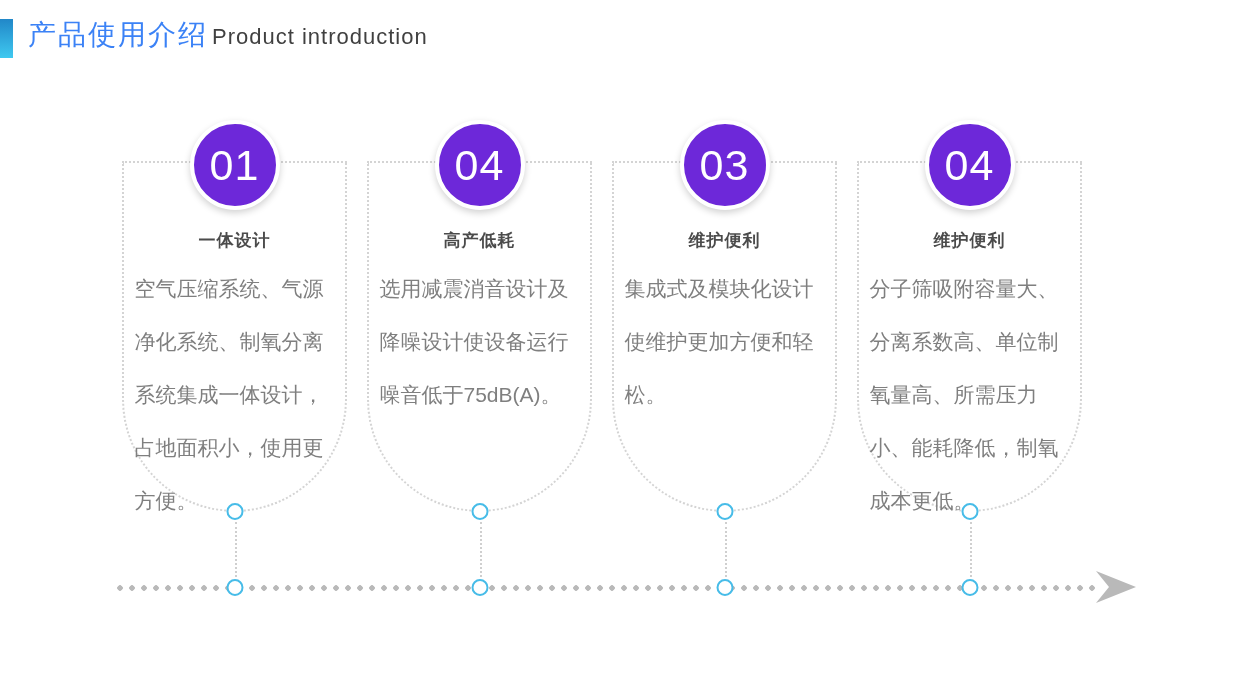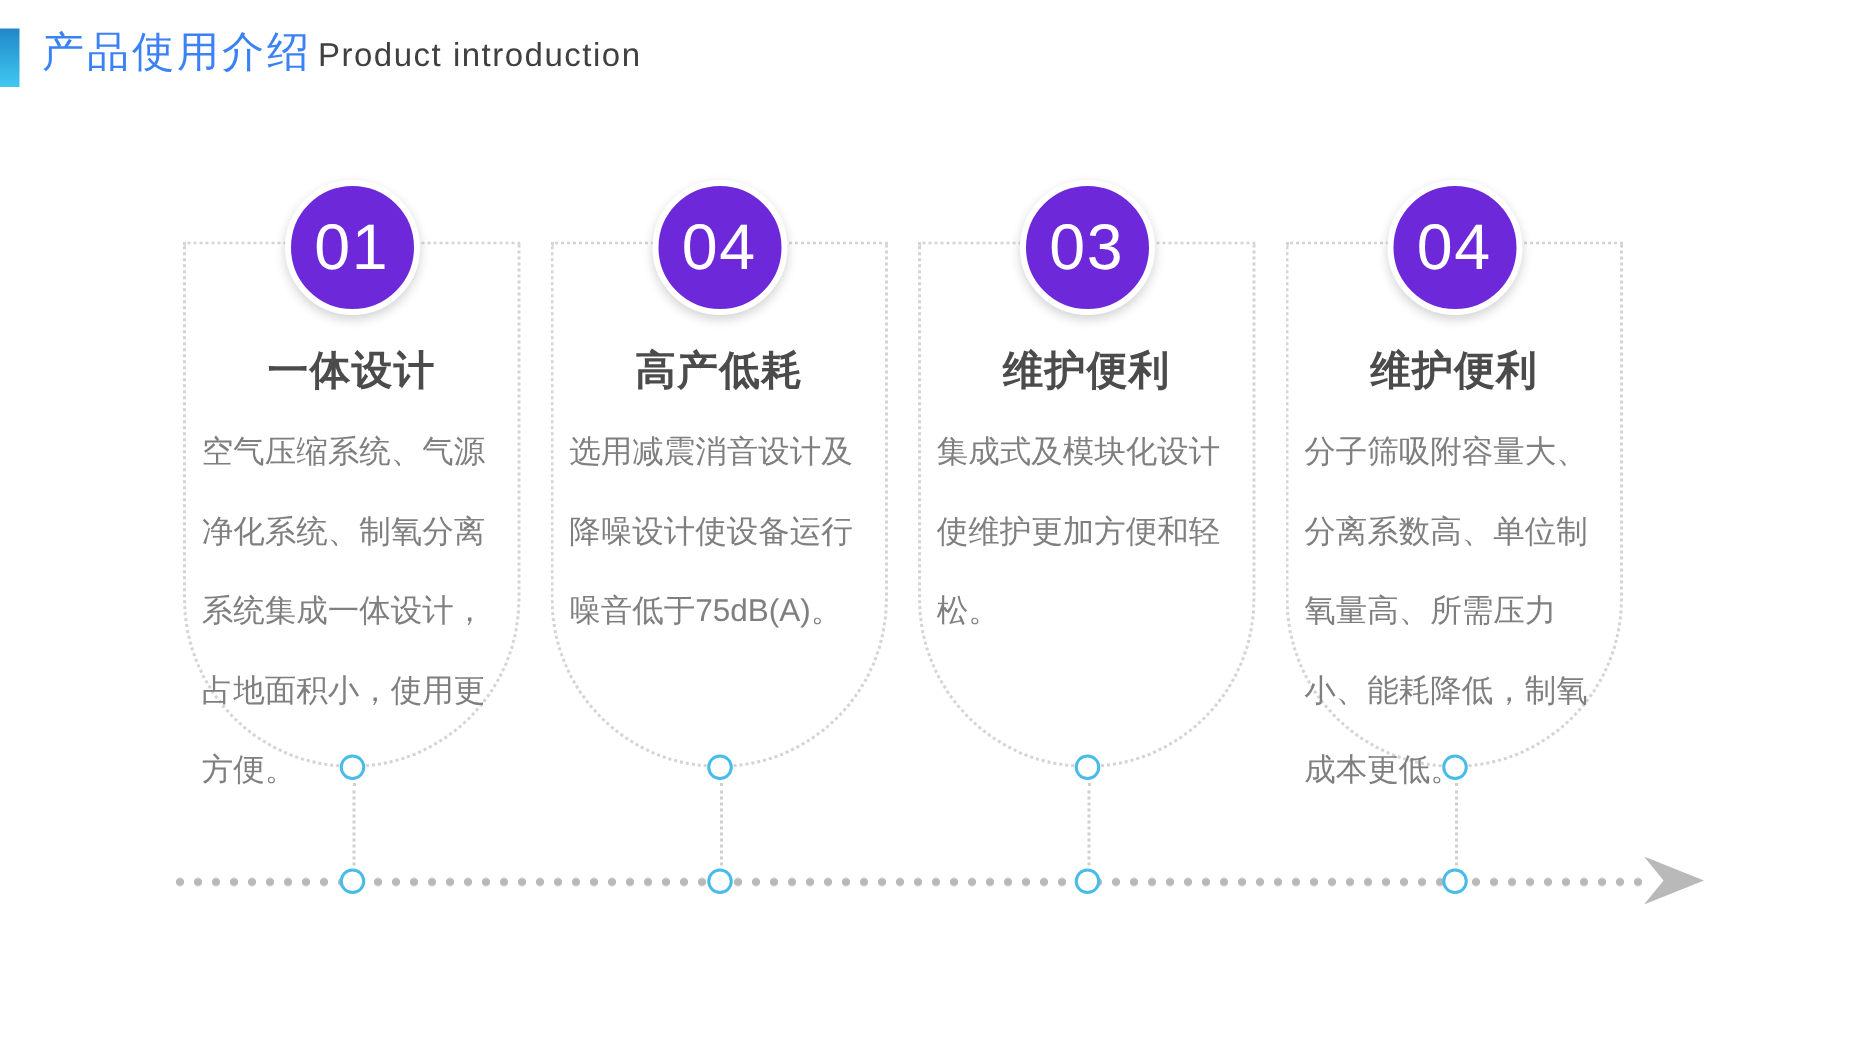--- a/index.html
+++ b/index.html
@@ -22,21 +22,21 @@
     position:absolute;top:161px;left:0;width:225px;height:351px;box-sizing:border-box;
     border:2px dotted #d4d4d4;border-radius:0 0 113px 113px;text-align:center;z-index:1;
   }
   .badge{
     position:absolute;top:120px;left:50%;transform:translateX(-50%);
     width:82px;height:82px;border-radius:50%;background:#6d28d9;border:4px solid #ffffff;
     box-shadow:0 3px 7px rgba(0,0,0,0.18);z-index:3;
     display:flex;align-items:center;justify-content:center;
   }
   .badge span{font-size:43px;font-weight:300;color:#ffffff;letter-spacing:1px;}
-  .card-title{margin-top:66px;font-size:27px;font-weight:bold;color:#4b4b4b;letter-spacing:1px;}
+  .card-title{margin-top:66px;font-size:17px;font-weight:bold;color:#4b4b4b;letter-spacing:1px;}
   .card-body{
     margin:10px auto 0;width:200px;font-size:21px;line-height:53px;
     color:#7f7f7f;text-align:left;
   }
   
   .node{
     position:absolute;left:50%;transform:translateX(-50%);
     width:13px;height:13px;background:#ffffff;border:2.5px solid #47bce8;
     border-radius:50%;z-index:4;
   }

